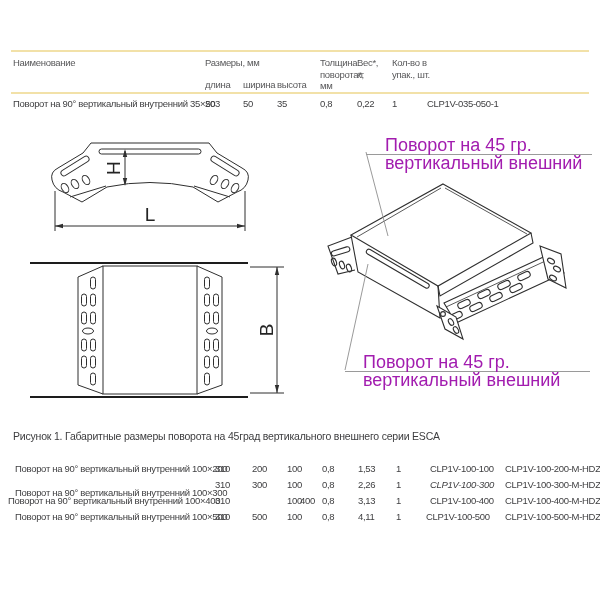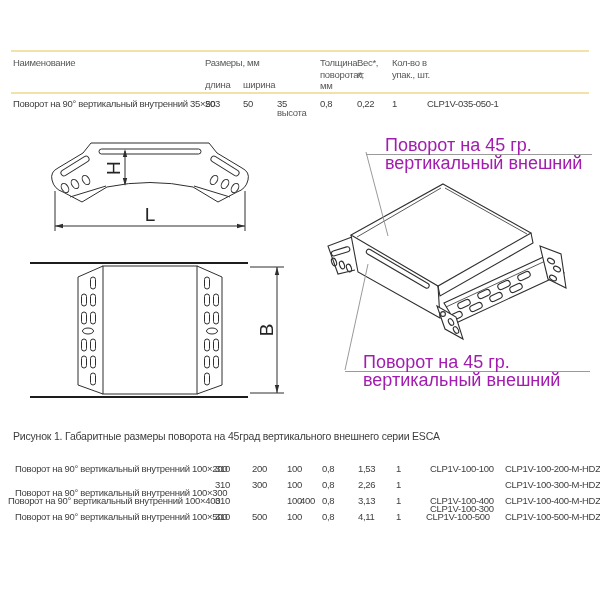--- a/index.html
+++ b/index.html
@@ -130,21 +130,21 @@
       <line x1="366" y1="152" x2="388" y2="236" stroke="#9a9a9a" stroke-width="1"></line>
       <line x1="345" y1="370" x2="368" y2="264" stroke="#9a9a9a" stroke-width="1"></line>
     </g>
   </svg>
 
   <div class="rule" style="left:11px; top:50px; width:578px;"></div>
   <div class="th" style="left:13px; top:57px; width:130px;">Наименование</div>
   <div class="th" style="left:205px; top:57px; width:100px;">Размеры, мм</div>
   <div class="th" style="left:205px; top:79px; width:36px;">длина</div>
   <div class="th" style="left:243px; top:79px; width:34px;">ширина</div>
-  <div class="th" style="left:277px; top:79px; width:38px;margin-top:28px;">высота</div>
+  <div class="th" style="left:277px; top:79px; width:38px;">высота</div>
   <div class="th" style="left:320px; top:57px; width:44px;">Толщина поворота*, мм</div>
   <div class="th" style="left:357px; top:57px; width:30px;">Вес*, кг</div>
   <div class="th" style="left:392px; top:57px; width:38px;">Кол-во в упак., шт.</div>
   <div class="rule" style="left:11px; top:92px; width:578px;"></div>
 
   <div>
     <div class="td" style="left:13px;  top:98px;">Поворот на 90° вертикальный внутренний 35×50</div>
     <div class="td" style="left:205px; top:98px;">203</div>
     <div class="td" style="left:243px; top:98px;">50</div>
     <div class="td" style="left:277px; top:98px;">35</div>
@@ -178,21 +178,21 @@
     <div class="td" style="left:505px; top:463px;">CLP1V-100-200-M-HDZ</div>
   </div>
   <div>
     <div class="td" style="left:15px;  top:479px;margin-top:8px;">Поворот на 90° вертикальный внутренний 100×300</div>
     <div class="td" style="left:215px; top:479px;">310</div>
     <div class="td" style="left:252px; top:479px;">300</div>
     <div class="td" style="left:287px; top:479px;">100</div>
     <div class="td" style="left:322px; top:479px;">0,8</div>
     <div class="td" style="left:358px; top:479px;">2,26</div>
     <div class="td" style="left:396px; top:479px;">1</div>
-    <div class="td" style="left:430px; top:503px;">CLP1V-100-300</div>
+    <div class="td" style="left:430px; top:479px;font-style:italic;">CLP1V-100-300</div>
     <div class="td" style="left:505px; top:479px;">CLP1V-100-300-M-HDZ</div>
   </div>
   <div>
     <div class="td" style="left:8px;  top:495px;">Поворот на 90° вертикальный внутренний 100×400</div>
     <div class="td" style="left:215px; top:495px;">310</div>
     <div class="td" style="left:252px; top:495px;margin-left:48px;">400</div>
     <div class="td" style="left:287px; top:495px;">100</div>
     <div class="td" style="left:322px; top:495px;">0,8</div>
     <div class="td" style="left:358px; top:495px;">3,13</div>
     <div class="td" style="left:396px; top:495px;">1</div>

